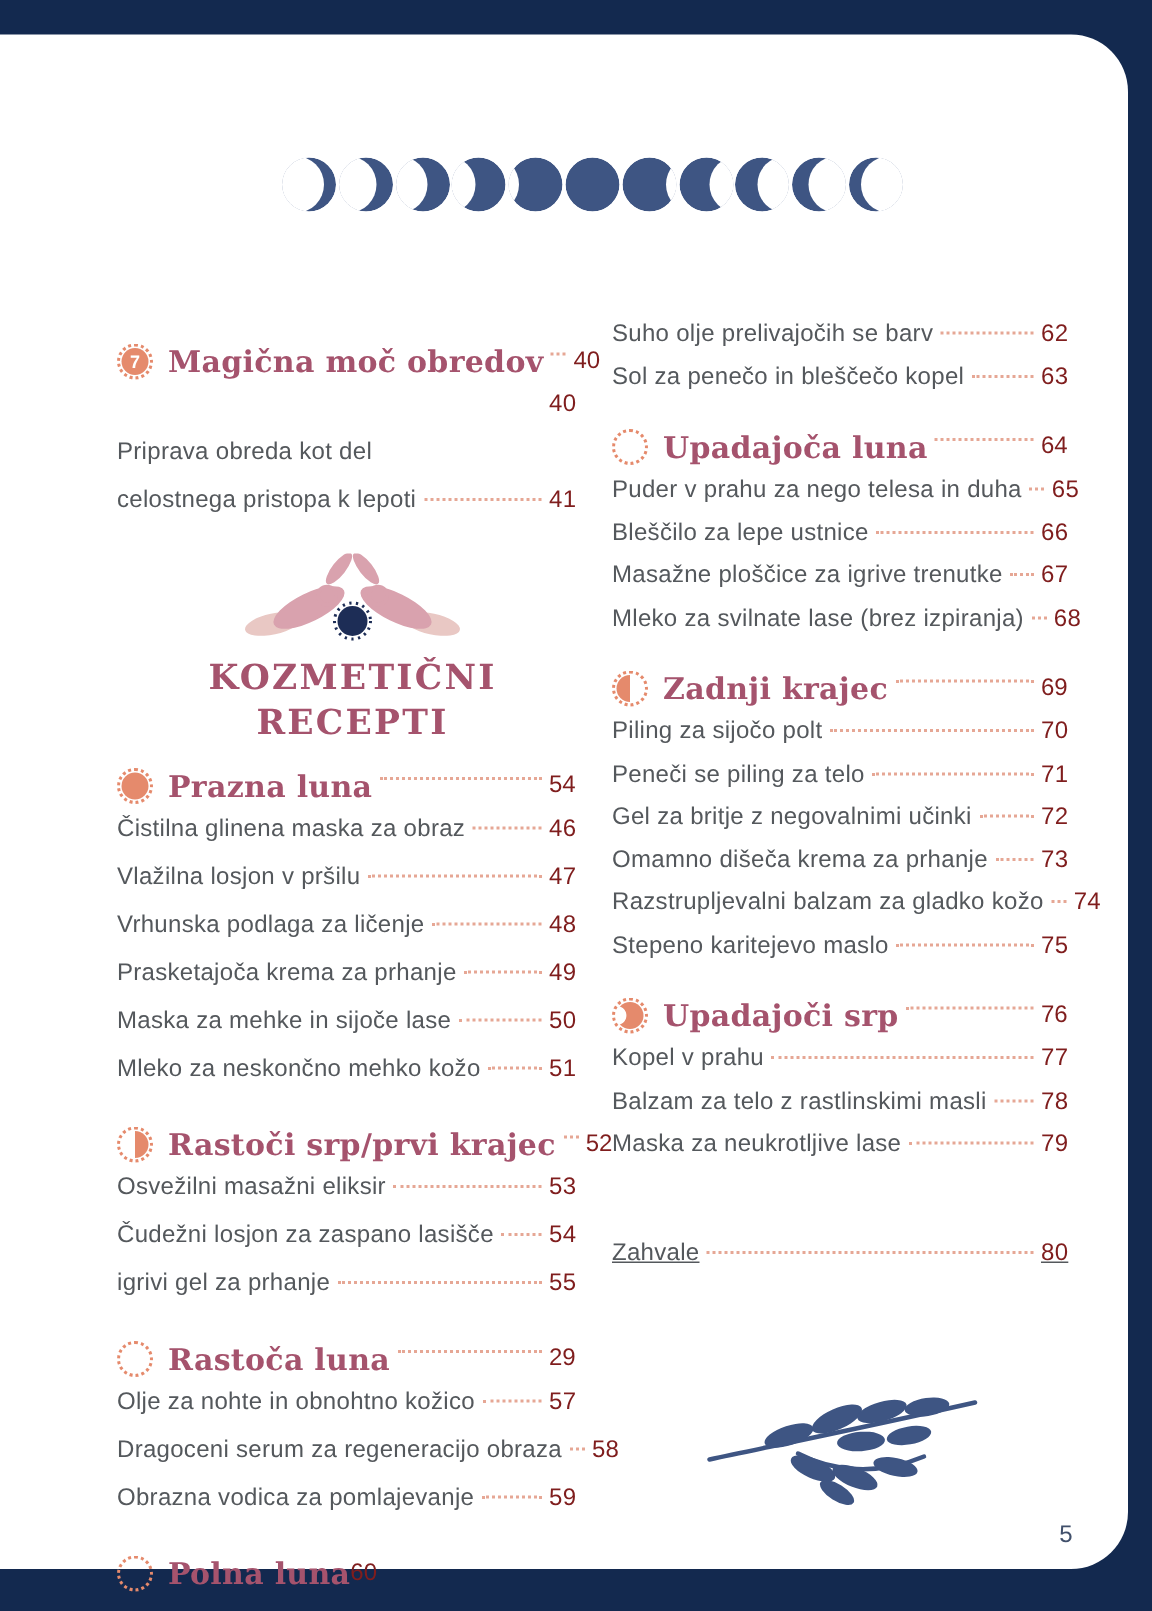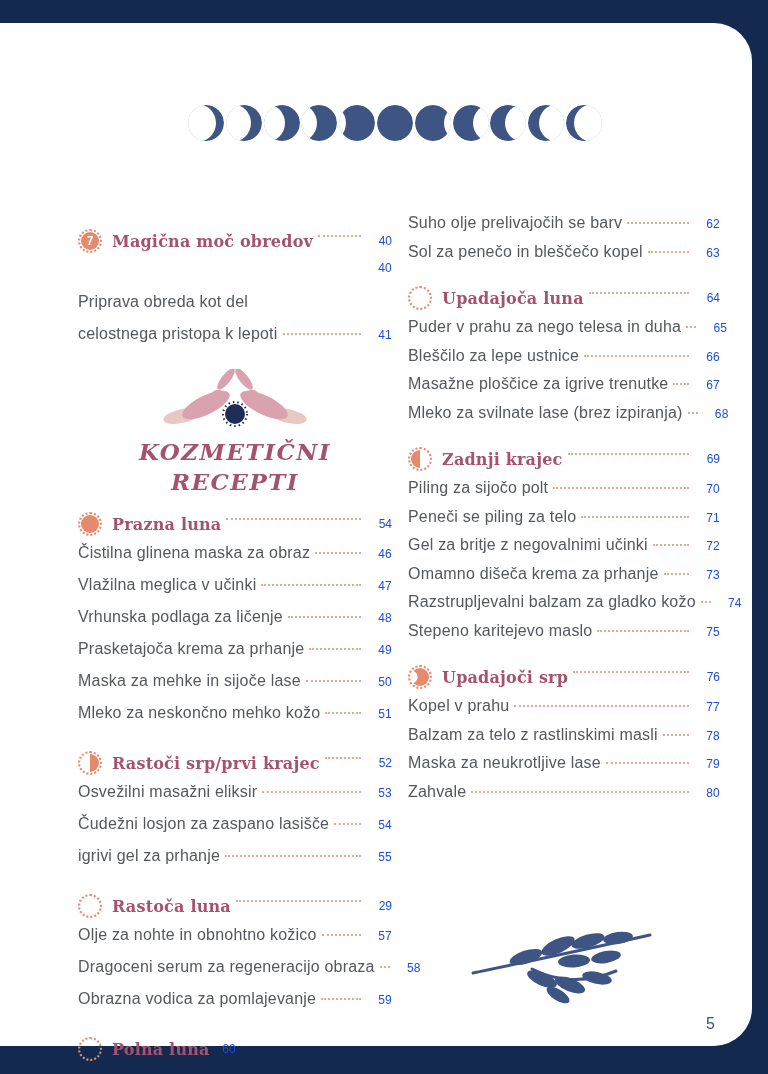--- a/index.html
+++ b/index.html
@@ -33,41 +33,41 @@
     font-size: 16px; color: #54585c; letter-spacing: 0.2px;
   }
   .col-right .toc-entry { height: 28.5px; }
   .toc-entry .label { white-space: nowrap; }
   .leader {
     flex: 1 1 auto; min-width: 10px; margin: 0 5px;
     border-bottom: 2px dotted var(--leader, #e6a795);
     transform: translateY(-4px);
   }
   .spacer { flex: 1 1 auto; }
-  .pnum { flex: none; width: 26px; text-align: right; color: #1d4ed8; font-size: 12px; }
+  .pnum { flex: none; width: 26px; text-align: left; color: #7f1d1d; font-size: 16px; }
 
   .toc-section { display: flex; align-items: center; height: 30px; margin-top: 12px; margin-bottom: 5px; }
   .toc-section .s-label {
     margin-left: 10px; white-space: nowrap;
     font-family: "DejaVu Serif", "Liberation Serif", serif;
-    font-weight: 700; font-size: 16px; letter-spacing: 0.2px;
+    font-weight: 700; font-size: 20px; letter-spacing: 0.2px;
     color: var(--heading, #a5536d);
   }
   .toc-section .leader { transform: translateY(-5px); }
 
   .phase-icon { flex: none; width: 24px; height: 24px; border: 2px dotted var(--icon, #e58a6c); border-radius: 50%; position: relative; }
   .phase-fill { position: absolute; inset: 1px; border-radius: 50%; }
   .ph-number .phase-fill { background: var(--icon, #e58a6c); color: #fff; font-size: 12px; font-weight: bold; display: flex; align-items: center; justify-content: center; }
   .ph-filled .phase-fill { background: var(--icon, #e58a6c); }
   .ph-ring .phase-fill { background: transparent; }
   .ph-right-half .phase-fill { background: linear-gradient(90deg, transparent 50%, var(--icon, #e58a6c) 50%); }
   .ph-left-half  .phase-fill { background: linear-gradient(90deg, var(--icon, #e58a6c) 50%, transparent 50%); }
   .ph-left-bite  .phase-fill { background: radial-gradient(circle at 2% 50%, #ffffff 30%, var(--icon, #e58a6c) 33%); }
 
-  .ornament-block { margin-top: 12px; margin-bottom: 8px; text-align: center; font-style: italic; }
+  .ornament-block { margin-top: 12px; margin-bottom: 8px; text-align: center; }
   .ornament-block svg { display: block; margin: 0 auto 2px auto; }
   .recepti-title {
     font-family: "DejaVu Serif", "Liberation Serif", serif;
     font-weight: 700; font-size: 23px; line-height: 30px;
     letter-spacing: 1.5px; color: var(--heading, #a5536d);
   }
 
   .branch { position: absolute; left: 470px; top: 898px; }
   .page-num {
     position: absolute; left: 685px; top: 992px; width: 30px; text-align: right;
@@ -178,21 +178,21 @@
         <span class="s-label">Prazna luna</span>
         <span class="leader"></span>
         <span class="pnum">54</span>
       </div>
       <div class="toc-entry">
         <span class="label">Čistilna glinena maska za obraz</span>
         <span class="leader"></span>
         <span class="pnum">46</span>
       </div>
       <div class="toc-entry">
-        <span class="label">Vlažilna meglica v učinki</span>
+        <span class="label">Vlažilna losjon v pršilu</span>
         <span class="leader"></span>
         <span class="pnum">47</span>
       </div>
       <div class="toc-entry">
         <span class="label">Vrhunska podlaga za ličenje</span>
         <span class="leader"></span>
         <span class="pnum">48</span>
       </div>
       <div class="toc-entry">
         <span class="label">Prasketajoča krema za prhanje</span>
@@ -356,21 +356,21 @@
       <div class="toc-entry">
         <span class="label">Balzam za telo z rastlinskimi masli</span>
         <span class="leader"></span>
         <span class="pnum">78</span>
       </div>
       <div class="toc-entry">
         <span class="label">Maska za neukrotljive lase</span>
         <span class="leader"></span>
         <span class="pnum">79</span>
       </div>
-      <div class="toc-entry" style="">
+      <div class="toc-entry" style="margin-top: 44px; text-decoration: underline;">
         <span class="label">Zahvale</span>
         <span class="leader"></span>
         <span class="pnum">80</span>
       </div>
     </div>
 
   <div class="branch">
     <svg width="185" height="85" viewBox="0 0 185 85">
       <g fill="none" stroke="#3e5583" stroke-width="3" stroke-linecap="round">
         <path d="M3,52 C45,43 100,32 180,14"></path>

